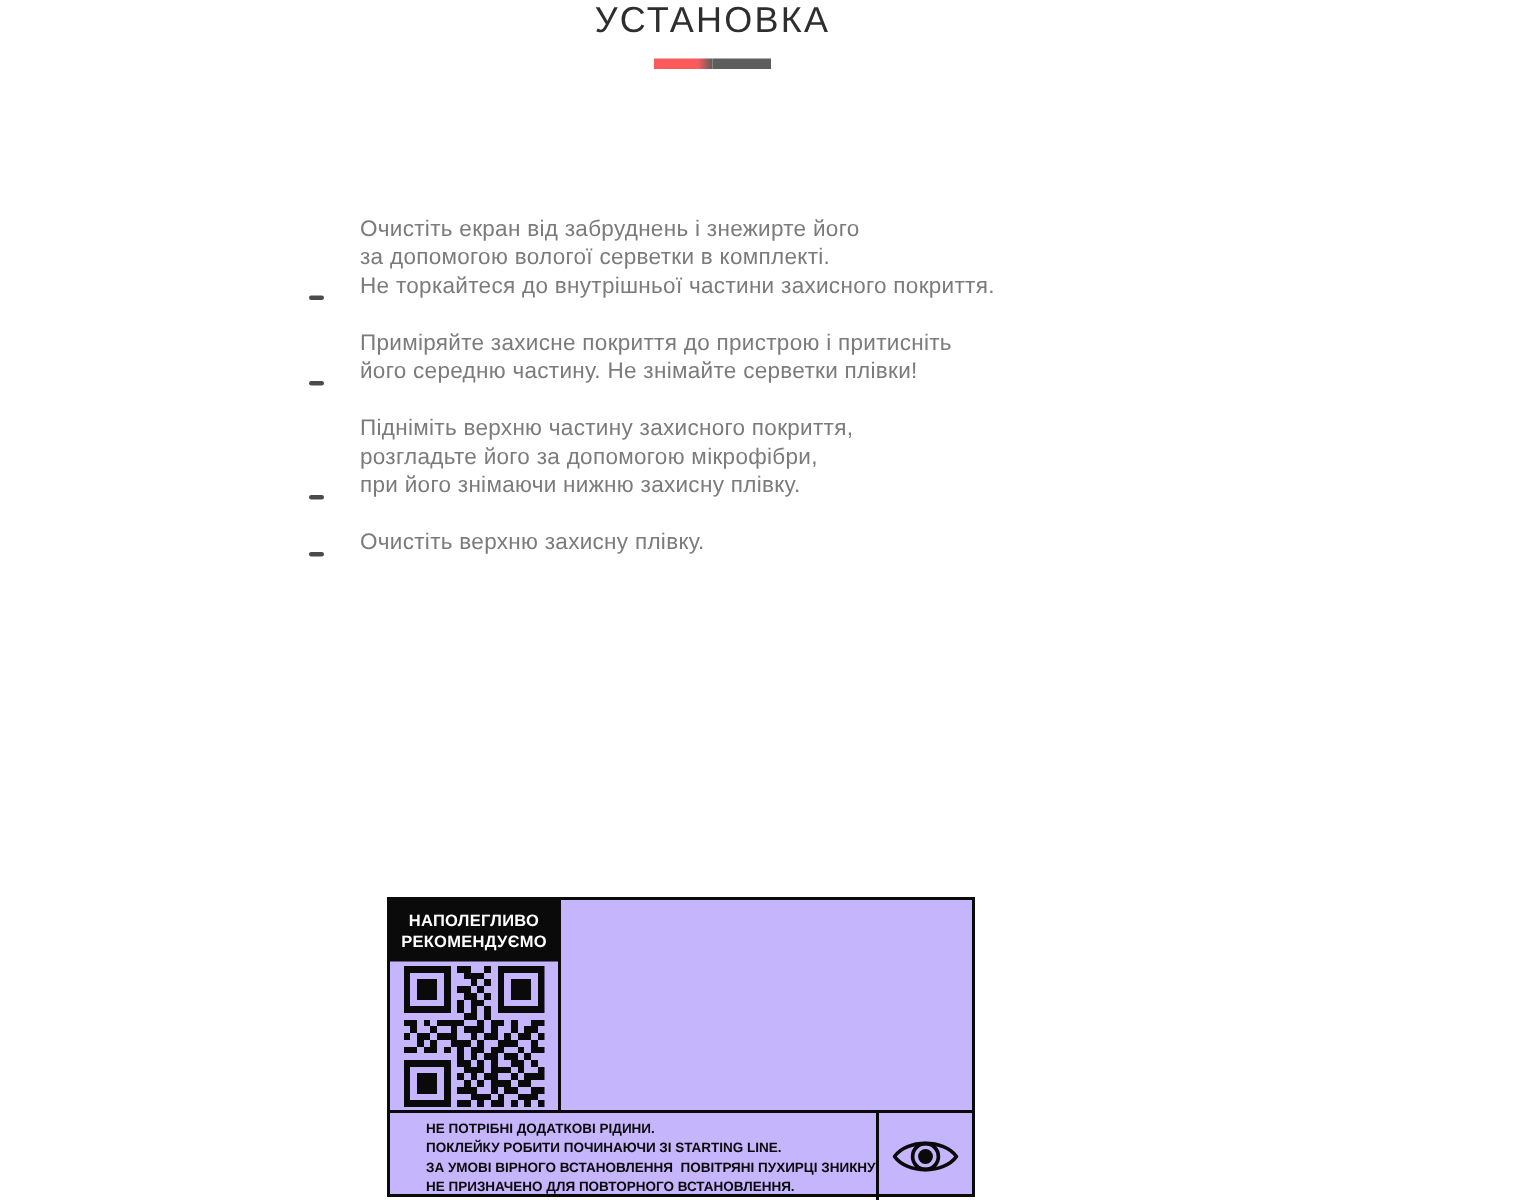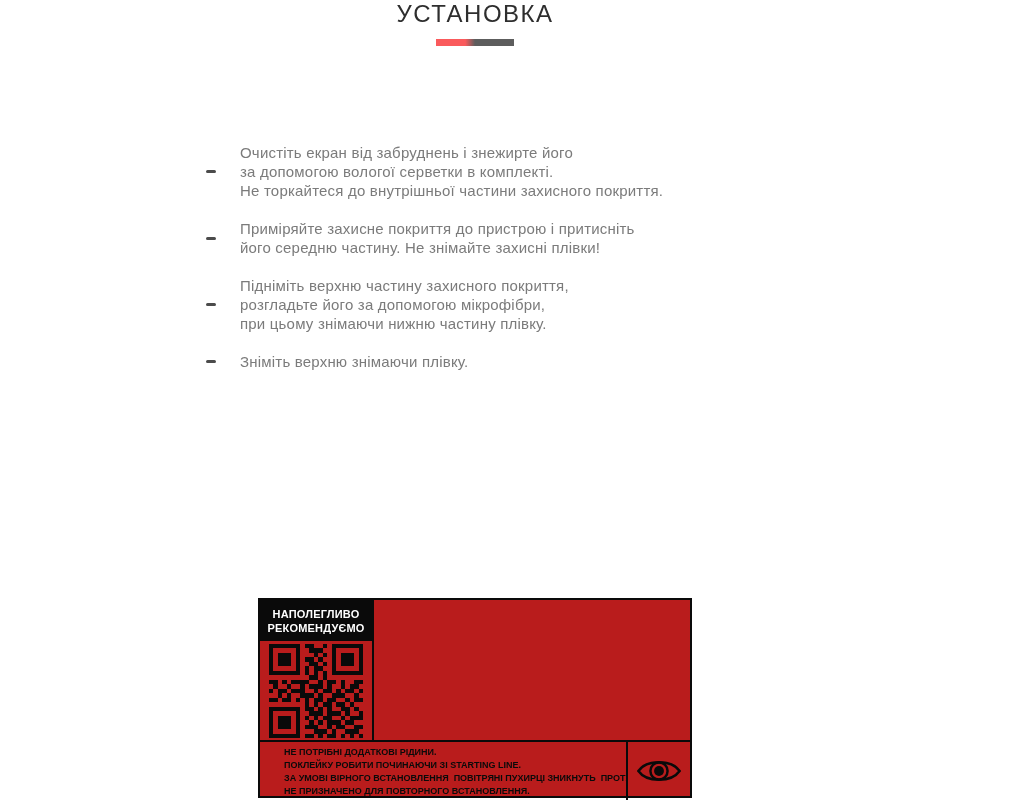--- a/index.html
+++ b/index.html
@@ -43,21 +43,21 @@
   
   .steps {
     position: absolute;
     top: 143px;
     left: 206px;
     width: 700px;
     display: flex;
     flex-direction: column;
     gap: 19px;
   }
-  .step { display: flex; align-items: center; }
+  .step { display: flex; align-items: flex-end; }
   .step .dash-cell {
     width: 34px;
     flex: 0 0 34px;
     display: flex;
     align-items: center;
   }
   .step .dash {
     width: 10px;
     height: 3px;
     border-radius: 1.5px;
@@ -69,25 +69,25 @@
     color: var(--body-text, #7b7b7b);
     white-space: pre-line;
     letter-spacing: 0.2px;
   }
 
   
   .rec-box {
     position: absolute;
     left: 258px;
     top: 598px;
-    width: 434px;
+    width: 392px;
     height: 200px;
     box-sizing: border-box;
     border: 2px solid var(--box-black, #0a0a0a);
-    background: #b91c1c;
+    background: #c4b5fd;
     display: flex;
     flex-direction: column;
   }
   .rec-top {
     height: 140px;
     flex: 0 0 140px;
     display: flex;
     border-bottom: 2px solid var(--box-black, #0a0a0a);
   }
   .rec-left {
@@ -168,35 +168,35 @@
         </div>
       <div class="step-text">Очистіть екран від забруднень і знежирте його
 за допомогою вологої серветки в комплекті.
 Не торкайтеся до внутрішньої частини захисного покриття.</div>
     </div>
     <div class="step">
       <div class="dash-cell">
           <div class="dash"></div>
         </div>
       <div class="step-text">Приміряйте захисне покриття до пристрою і притисніть
-його середню частину. Не знімайте захисні плівки!</div>
+його середню частину. Не знімайте серветки плівки!</div>
     </div>
     <div class="step">
       <div class="dash-cell">
           <div class="dash"></div>
         </div>
       <div class="step-text">Підніміть верхню частину захисного покриття,
 розгладьте його за допомогою мікрофібри,
-при цьому знімаючи нижню частину плівку.</div>
+при його знімаючи нижню захисну плівку.</div>
     </div>
     <div class="step">
       <div class="dash-cell">
           <div class="dash"></div>
         </div>
-      <div class="step-text">Зніміть верхню знімаючи плівку.</div>
+      <div class="step-text">Очистіть верхню захисну плівку.</div>
     </div>
   </div>
 
   <div class="rec-box">
     <div class="rec-top">
       <div class="rec-left">
         <div class="rec-badge">НАПОЛЕГЛИВО
 РЕКОМЕНДУЄМО</div>
         <div class="qr-wrap">
           <svg id="qr-svg" width="94" height="94" viewBox="0 0 21 21" fill="#0a0a0a" aria-hidden="true">

